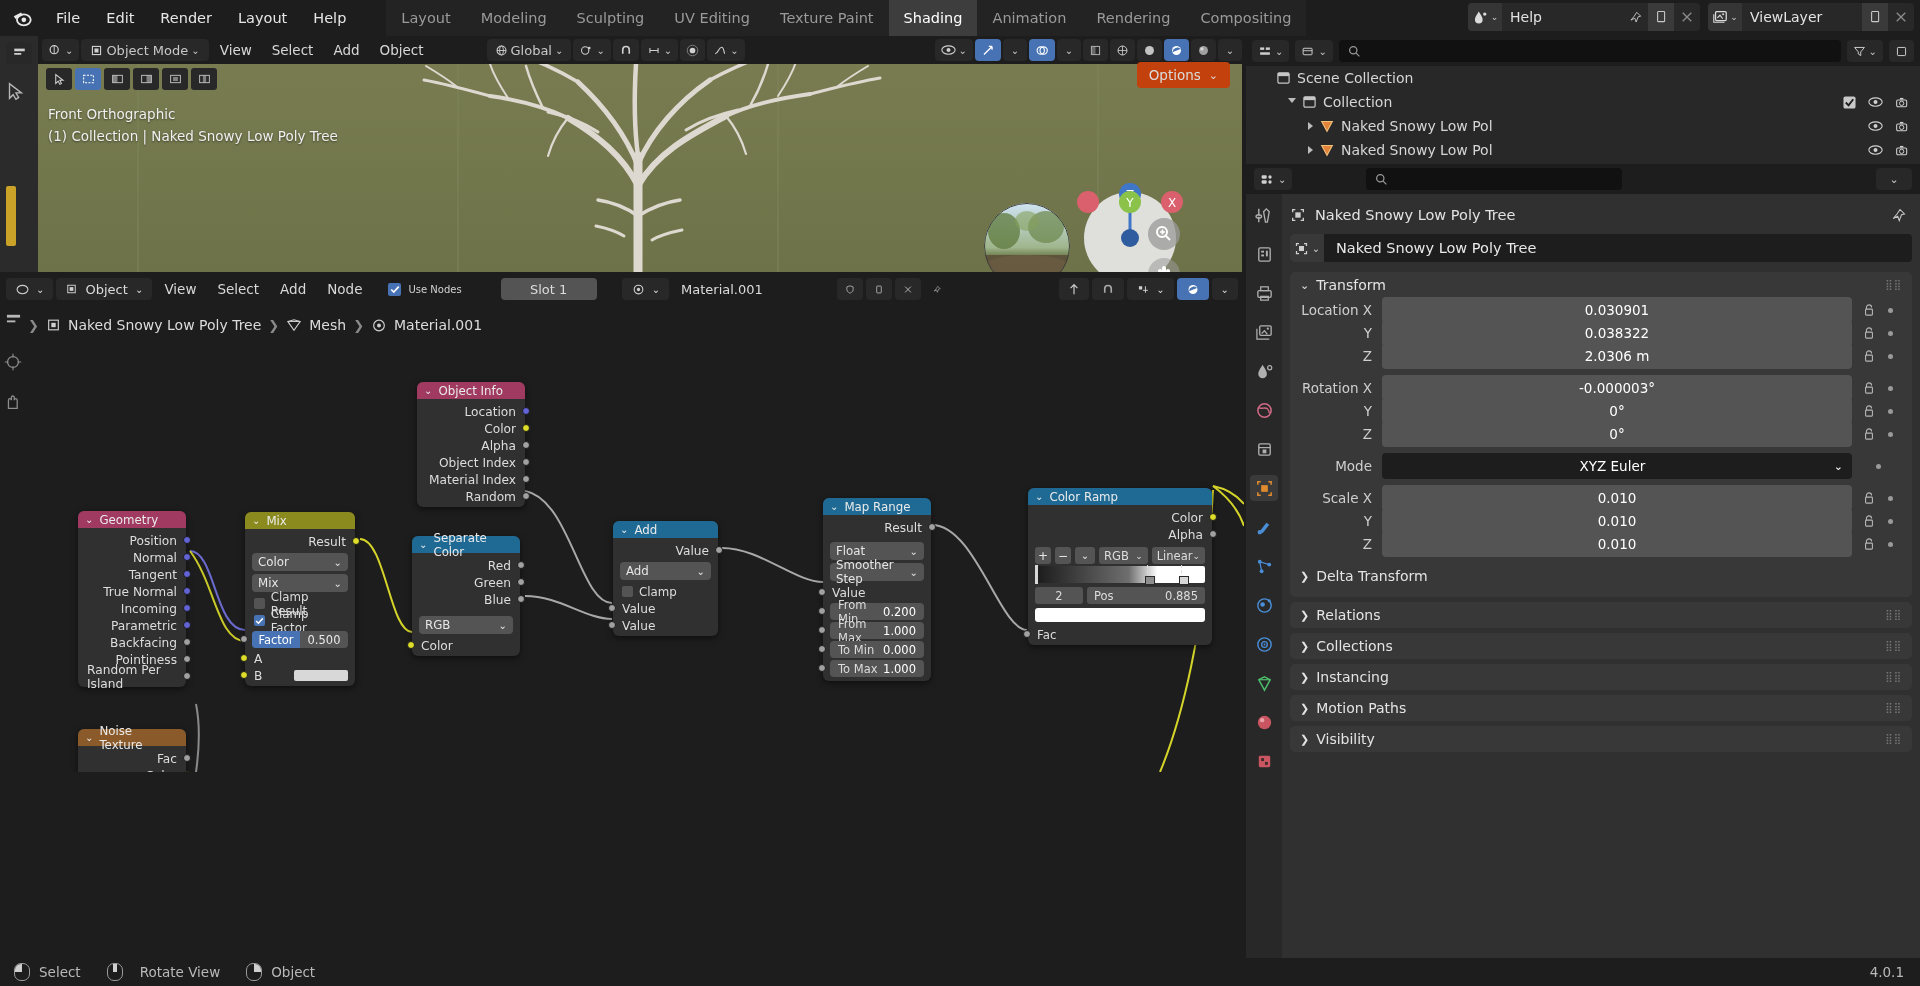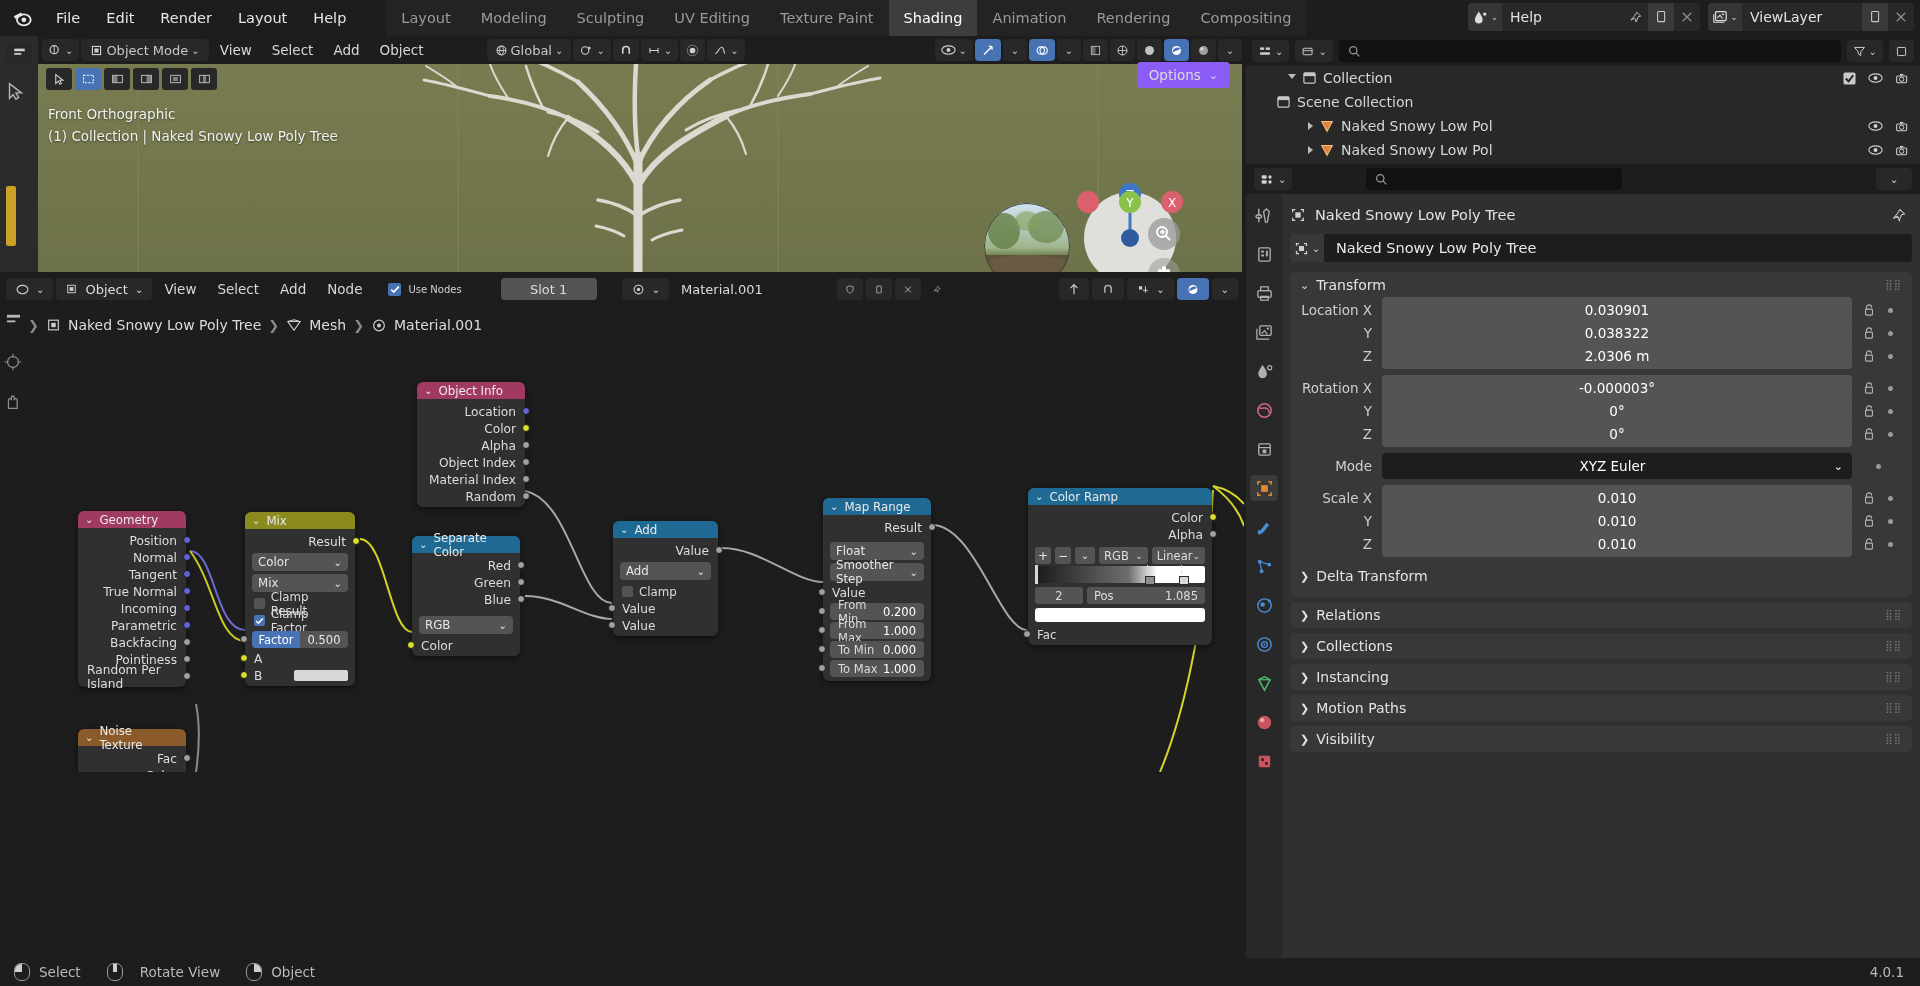--- a/index.html
+++ b/index.html
@@ -32,21 +32,21 @@
     background:#1d1d1d; display:flex; align-items:center; gap:2px; padding-left:4px; z-index:5;}
   .tool-btn { height:22px; min-width:24px; padding:0 6px; background:#282828; border-radius:4px;
     display:flex; align-items:center; justify-content:center; gap:3px; color:#c8c8c8; font-size:13px; }
   .tool-btn.on { background:#4772b3; color:#fff; }
   .vp-menu { padding:3px 9px; font-size:13.5px; color:#d8d8d8; border-radius:3px; }
   .sel-row { position:absolute; left:46px; top:68px; display:flex; gap:3px; align-items:center; z-index:6;}
   .sel-btn { width:26px; height:22px; background:#282828; border-radius:3px; display:flex;
     align-items:center; justify-content:center; }
   .sel-btn.on { background:#4772b3; }
   .vp-text { position:absolute; z-index:6; color:#f0f0f0; font-size:13.5px; text-shadow:0 1px 2px #0007; }
-  .options-pill { position:absolute; right:8px; top:62px; z-index:6; background:#8b5cf6; color:#dcdcdc;
+  .options-pill { position:absolute; right:8px; top:62px; z-index:6; background:#c2410c; color:#dcdcdc;
     border-radius:4px; padding:5px 12px; font-size:13.5px; display:flex; gap:8px; align-items:center; }
   .hdri-ball { position:absolute; right:172px; top:167px; width:86px; height:86px; border-radius:50%;
     overflow:hidden; z-index:6; }
   .nav-ball { position:absolute; right:58px; top:140px; width:108px; height:128px; z-index:6; }
   .tree-layer { position:absolute; inset:0; }
 
   
   .node-header { position:absolute; left:0; top:274px; width:1244px; height:30px; background:#1d1d1d;
     display:flex; align-items:center; gap:3px; padding-left:6px; }
   .nodearea { position:absolute; left:0; top:304px; width:1244px; height:468px; background:#1d1d1d;
@@ -853,21 +853,21 @@
           <div style="position:absolute;left:0;top:-1px;width:3px;height:19px;background:#d8d8d8"></div>
           <div style="position:absolute;left:66%;top:-1px;width:0;height:19px;border-left:1px dashed #ddd"></div>
           <div style="position:absolute;left:64.5%;bottom:-2px;width:10px;height:9px;background:#8e8e8e;border:1px solid #2a2a2a"></div>
           <div style="position:absolute;left:86%;top:-1px;width:0;height:19px;border-left:1px dashed #ddd"></div>
           <div style="position:absolute;left:84.5%;bottom:-2px;width:10px;height:9px;background:#d8d8d8;border:1px solid #2a2a2a"></div>
         </div>
         <div style="display:flex;gap:4px;margin:4px 7px 2px 7px">
           <span style="width:48px;height:17px;background:#545454;border-radius:3px;display:flex;align-items:center;justify-content:center;font-size:11.5px">2</span>
           <span style="flex:1;height:17px;background:#545454;border-radius:3px;display:flex;align-items:center;justify-content:space-between;padding:0 7px;font-size:11.5px">
             <span>Pos</span>
-            <span>1.085</span>
+            <span>0.885</span>
           </span>
         </div>
         <div style="margin:4px 7px 4px 7px;height:14px;background:#ffffff;border-radius:3px"></div>
         <div class="sock-row">
             <span class="sock l" style="background:#a1a1a1;top:4px"></span>
             <span style="font-size:11.8px">Fac</span>
           </div>
       </div>
     </div>
 
@@ -965,20 +965,29 @@
             <path d="M2 3 h12 L9.5 8.5 V13 L6.5 11 V8.5 Z" fill="none" stroke="#cfcfcf" stroke-width="1.2"></path>
           </svg>
           <span style="font-size:10px">⌄</span>
       </div>
       <div class="tool-btn">
         <svg width="13" height="13" viewBox="0 0 16 16">
             <rect x="3" y="3" width="10" height="10" rx="1" fill="none" stroke="#cfcfcf" stroke-width="1.2"></rect>
           </svg>
       </div>
     </div>
+    <div class="ol-row" style="padding-left:30px">
+      <span>
+        <svg width="15" height="14" viewBox="0 0 16 15">
+            <rect x="2" y="2" width="12" height="11" rx="1.4" fill="none" stroke="#c6c6c6" stroke-width="1.3"></rect>
+            <rect x="2" y="2" width="12" height="3.5" fill="#c6c6c6"></rect>
+          </svg>
+      </span>
+      <span>Scene Collection</span>
+    </div>
     <div class="ol-row" style="padding-left:42px">
       <span class="tri down"></span>
       <span>
         <svg width="15" height="14" viewBox="0 0 16 15">
             <rect x="2" y="2" width="12" height="11" rx="1.4" fill="none" stroke="#c6c6c6" stroke-width="1.3"></rect>
             <rect x="2" y="2" width="12" height="3.5" fill="#c6c6c6"></rect>
           </svg>
       </span>
       <span>Collection</span>
       <span class="right">
@@ -995,29 +1004,20 @@
             </svg>
         </span>
         <span>
           <svg width="15" height="13" viewBox="0 0 18 14">
               <rect x="2" y="4" width="12" height="8" rx="1.4" fill="none" stroke="#d0d0d0" stroke-width="1.3"></rect>
               <circle cx="8" cy="8" r="2.6" fill="none" stroke="#d0d0d0" stroke-width="1.2"></circle>
               <rect x="6" y="1.5" width="4" height="2" fill="#d0d0d0"></rect>
             </svg>
         </span>
       </span>
-    </div>
-    <div class="ol-row" style="padding-left:30px">
-      <span>
-        <svg width="15" height="14" viewBox="0 0 16 15">
-            <rect x="2" y="2" width="12" height="11" rx="1.4" fill="none" stroke="#c6c6c6" stroke-width="1.3"></rect>
-            <rect x="2" y="2" width="12" height="3.5" fill="#c6c6c6"></rect>
-          </svg>
-      </span>
-      <span>Scene Collection</span>
     </div>
     <div class="ol-row" style="padding-left:62px">
       <span class="tri"></span>
       <span>
         <svg width="16" height="16" viewBox="0 0 18 18">
             <path d="M3 4 L15 4 L9 15 Z" fill="#e2833a" stroke="#f3c07a" stroke-width="1.2"></path>
           </svg>
       </span>
       <span>Naked Snowy Low Pol</span>
       <span class="right">

